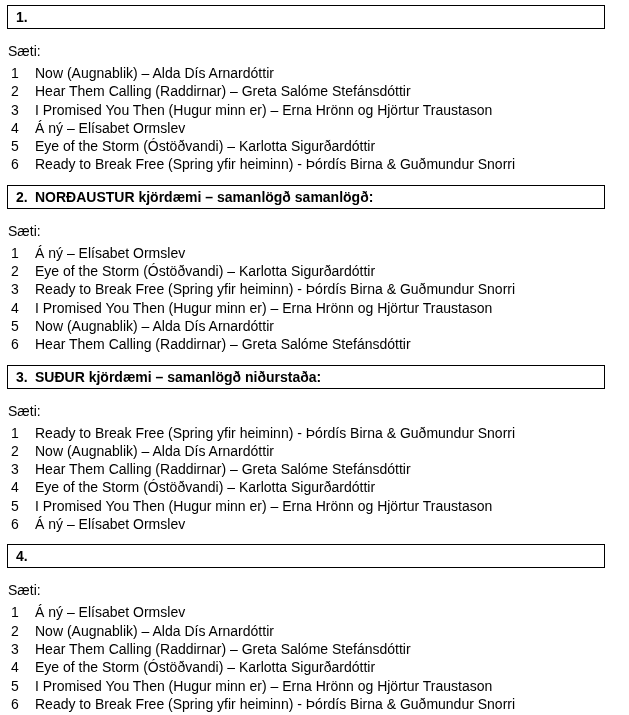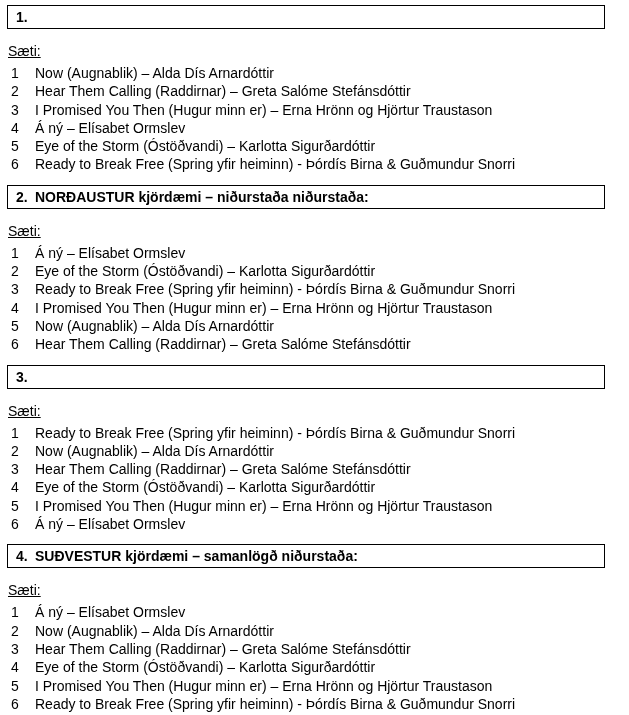--- a/index.html
+++ b/index.html
@@ -37,21 +37,20 @@
   }
   .header-num {
     width: 19px;
     flex: 0 0 19px;
   }
   .header-title {
     white-space: nowrap;
   }
   .saeti {
     display: inline-block;
-    text-decoration: underline;
     margin-left: 1px;
     line-height: 18px;
     margin-bottom: 4px;
   }
   .entries { }
   .entry {
     display: flex;
     line-height: 18.3px;
     white-space: nowrap;
   }
@@ -99,21 +98,21 @@
       <div class="entry">
         <span class="rank">6</span>
         <span class="song"><b>Ready to Break Free</b> <span>(Spring yfir heiminn) - Þórdís Birna &amp; Guðmundur Snorri</span></span>
       </div>
     </div>
   </div>
 
   <div class="section">
     <div class="header-box">
       <span class="header-num">2.</span>
-      <span class="header-title">NORÐAUSTUR kjördæmi – niðurstaða niðurstaða:</span>
+      <span class="header-title">NORÐAUSTUR kjördæmi – samanlögð samanlögð:</span>
     </div>
     <span class="saeti">Sæti:</span>
     <div class="entries">
       <div class="entry">
         <span class="rank">1</span>
         <span class="song"><b>Á ný</b> <span>– Elísabet Ormslev</span></span>
       </div>
       <div class="entry">
         <span class="rank">2</span>
         <span class="song"><b>Eye of the Storm</b> <span>(Óstöðvandi) – Karlotta Sigurðardóttir</span></span>
@@ -133,20 +132,21 @@
       <div class="entry">
         <span class="rank">6</span>
         <span class="song"><b>Hear Them Calling</b> <span>(Raddirnar) – Greta Salóme Stefánsdóttir</span></span>
       </div>
     </div>
   </div>
 
   <div class="section">
     <div class="header-box">
       <span class="header-num">3.</span>
+      <span class="header-title">SUÐUR kjördæmi – samanlögð niðurstaða:</span>
     </div>
     <span class="saeti">Sæti:</span>
     <div class="entries">
       <div class="entry">
         <span class="rank">1</span>
         <span class="song"><b>Ready to Break Free</b> <span>(Spring yfir heiminn) - Þórdís Birna &amp; Guðmundur Snorri</span></span>
       </div>
       <div class="entry">
         <span class="rank">2</span>
         <span class="song"><b>Now</b> <span>(Augnablik) – Alda Dís Arnardóttir</span></span>
@@ -166,21 +166,20 @@
       <div class="entry">
         <span class="rank">6</span>
         <span class="song"><b>Á ný</b> <span>– Elísabet Ormslev</span></span>
       </div>
     </div>
   </div>
 
   <div class="section">
     <div class="header-box">
       <span class="header-num">4.</span>
-      <span class="header-title">SUÐVESTUR kjördæmi – samanlögð niðurstaða:</span>
     </div>
     <span class="saeti">Sæti:</span>
     <div class="entries">
       <div class="entry">
         <span class="rank">1</span>
         <span class="song"><b>Á ný</b> <span>– Elísabet Ormslev</span></span>
       </div>
       <div class="entry">
         <span class="rank">2</span>
         <span class="song"><b>Now</b> <span>(Augnablik) – Alda Dís Arnardóttir</span></span>

